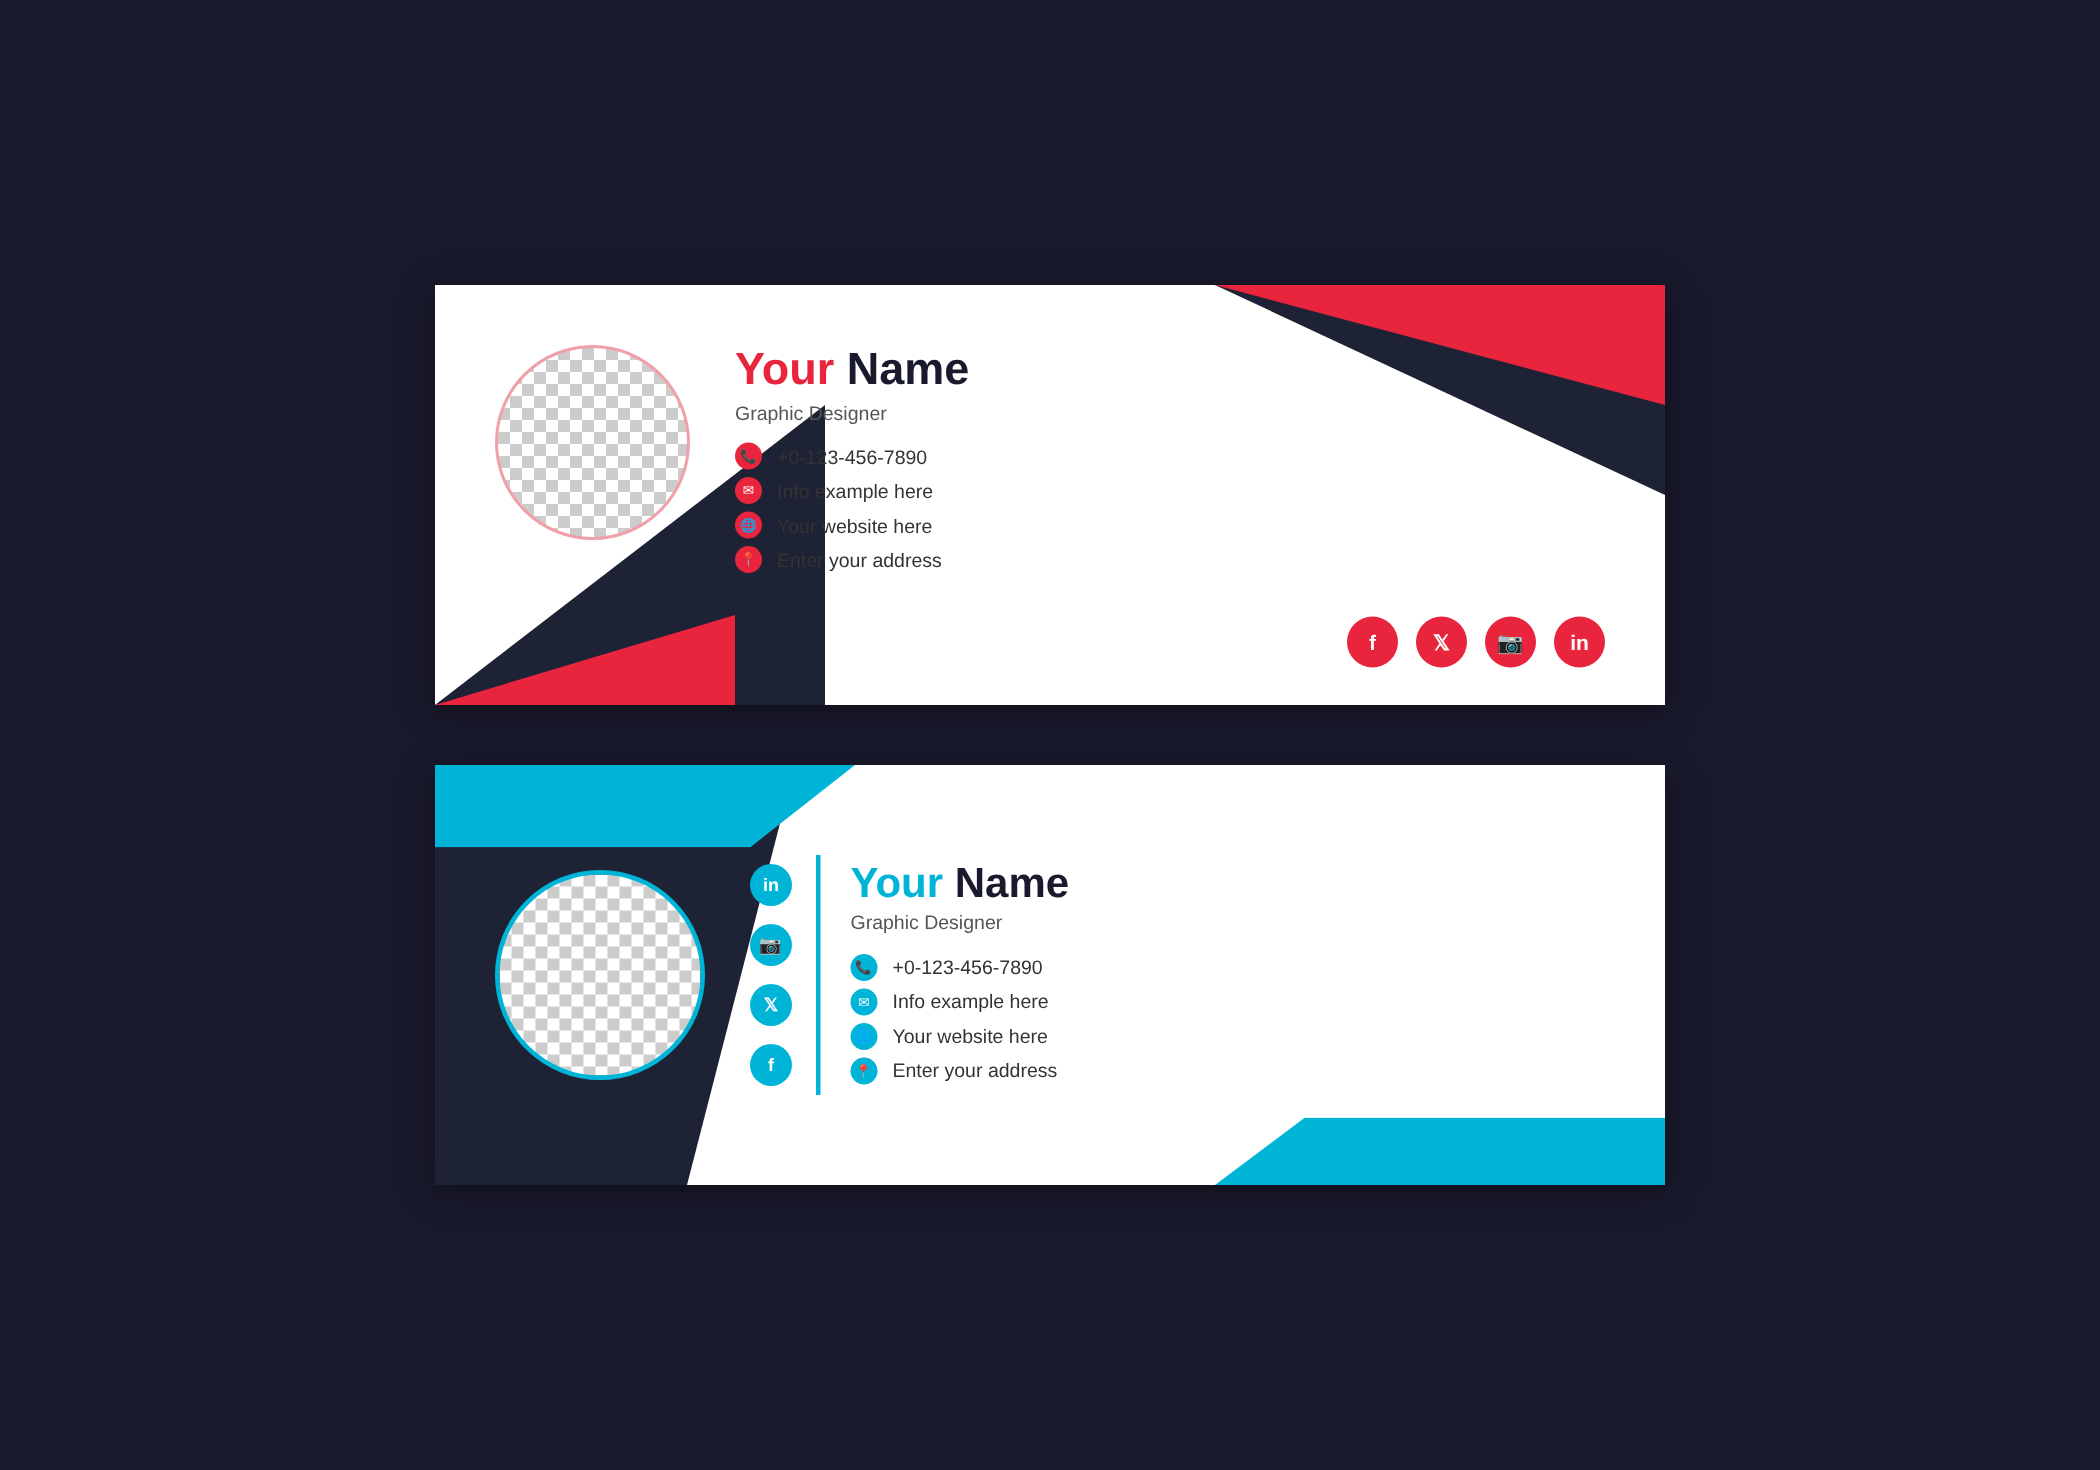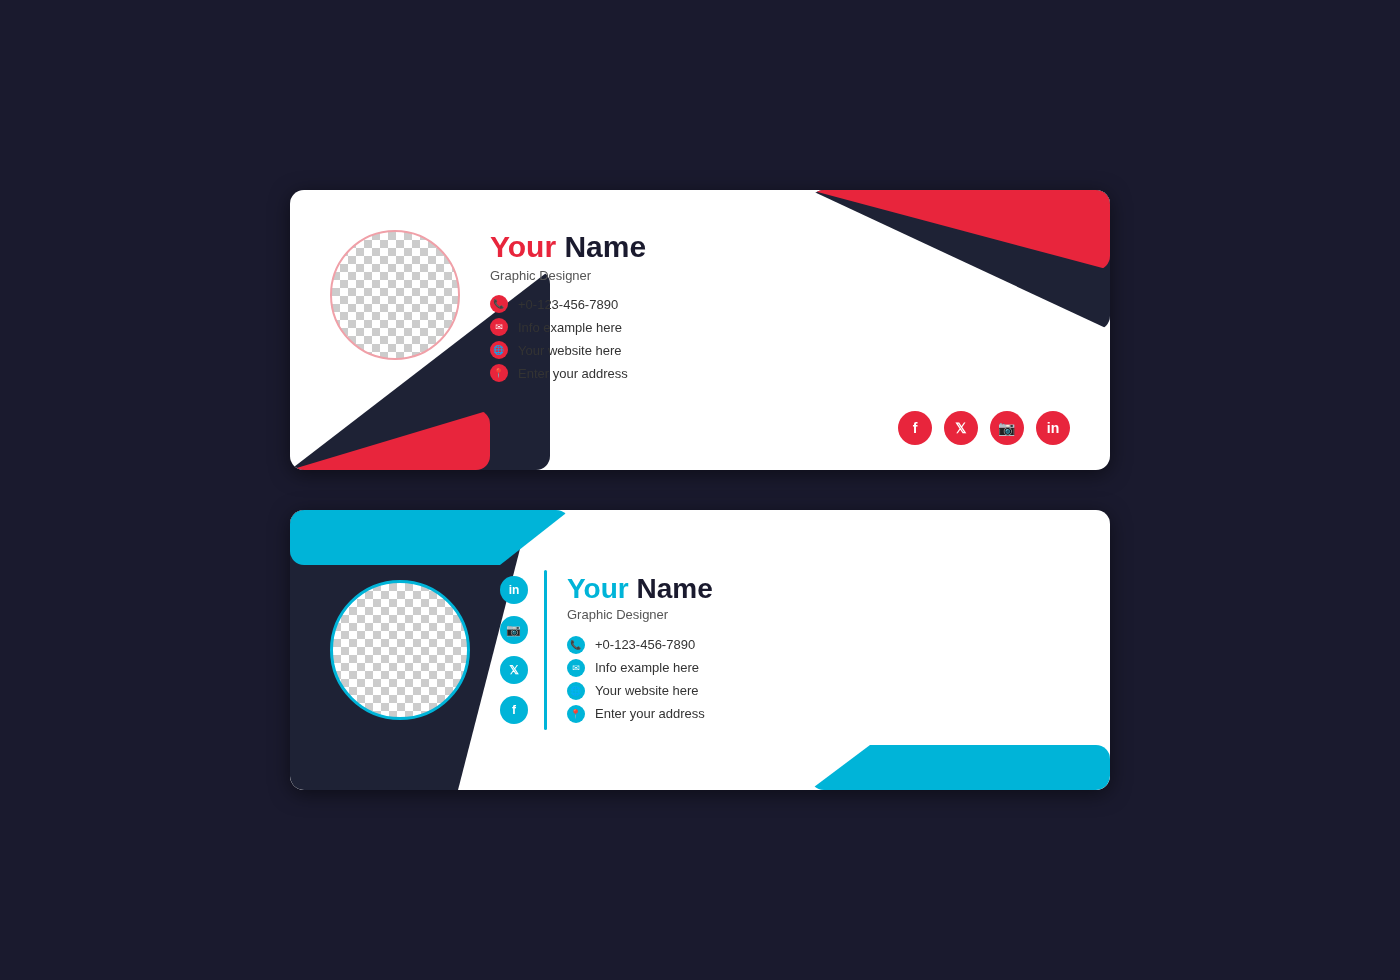--- a/index.html
+++ b/index.html
@@ -1,15 +1,15 @@
 <!DOCTYPE html>
 <html><head>
   <meta charset="utf-8">
   <style>
-    * { margin: 0; padding: 0; box-sizing: border-box; border-radius: 14px; }
+    * { margin: 0; padding: 0; box-sizing: border-box; }
     body {
       width: 1400px;
       height: 980px;
       background-color: #1a1a2e;
       display: flex;
       flex-direction: column;
       align-items: center;
       justify-content: center;
       gap: 40px;
       font-family: Arial, sans-serif;

